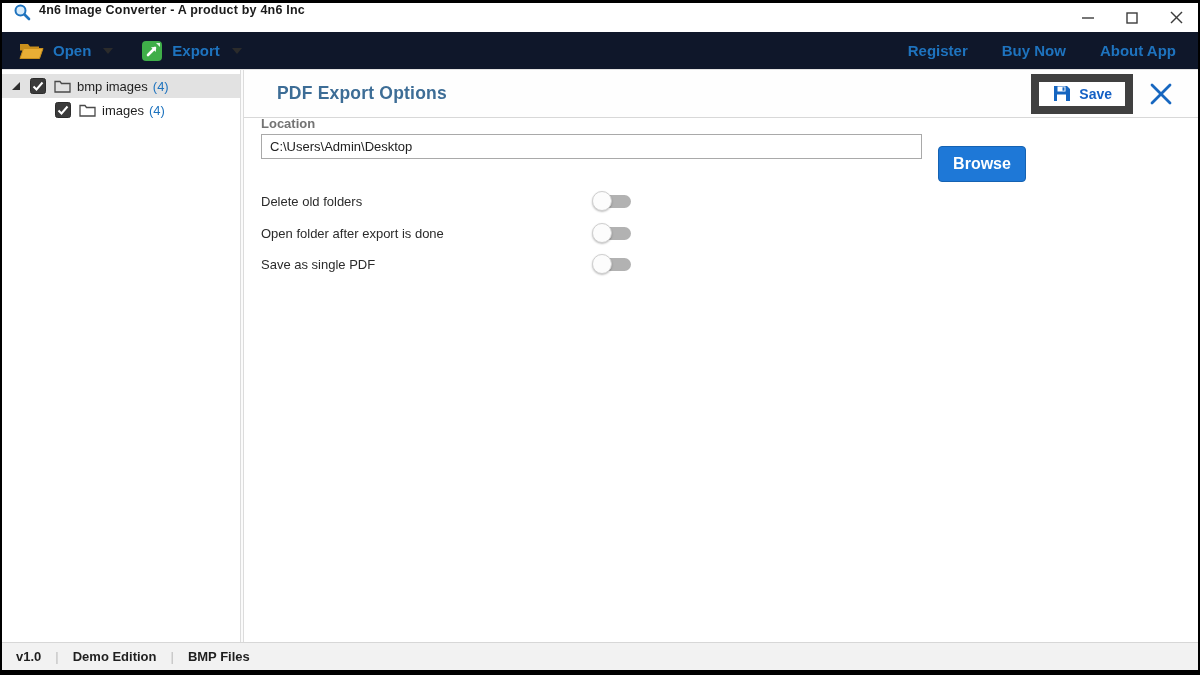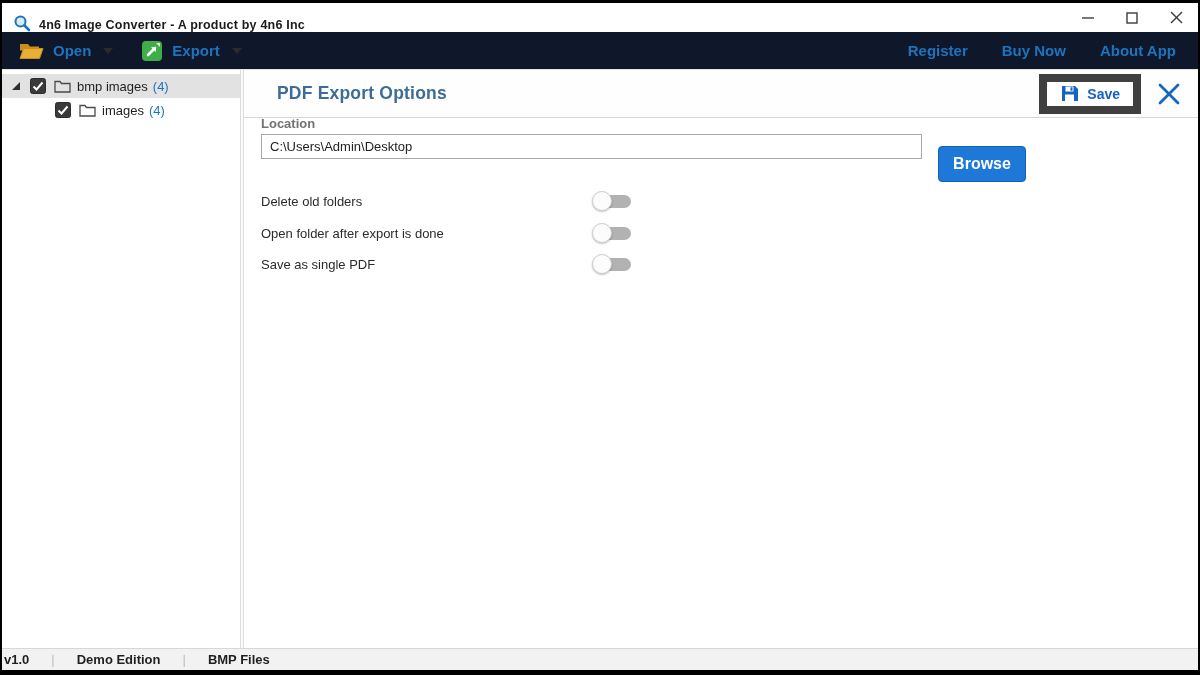--- a/index.html
+++ b/index.html
@@ -7,21 +7,21 @@
   body {
     width:1200px; height:675px; position:relative; overflow:hidden;
     background:#000;
     font-family:"Liberation Sans", sans-serif;
   }
   .window {
     position:absolute; left:2px; top:3px; width:1196px; height:667px;
     background:#fff; display:flex; flex-direction:column;
   }
   
-  .titlebar { height:29px; background:#fff; display:flex; align-items:flex-end; flex:none; }
+  .titlebar { height:29px; background:#fff; display:flex; align-items:flex-start; flex:none; }
   .app-icon { width:18px; height:18px; margin-left:11px; flex:none; }
   .title-text { margin-left:8px; font-size:12.5px; font-weight:600; color:#1b1b1b; letter-spacing:.2px; }
   .win-controls { margin-left:auto; display:flex; height:100%; }
   .winbtn { width:44px; height:100%; display:flex; align-items:center; justify-content:center; cursor:default; }
   
   .toolbar { height:38px; border-bottom:1px solid #e3e3e3; display:flex; align-items:center; flex:none; background:#0f172a; }
   .tbtn { display:flex; align-items:center; gap:9px; margin-left:17px; cursor:pointer; }
   .tbtn + .tbtn { margin-left:28px; }
   .tbtn-label { font-size:15px; font-weight:bold; color:#1e73be; }
   .dd-caret { width:0; height:0; border-left:5px solid transparent; border-right:5px solid transparent; border-top:6px solid #2b2b2b; margin-left:3px; }
@@ -37,21 +37,21 @@
   .tree-row.child { padding-left:53px; }
   .cb { width:16px; height:16px; flex:none; }
   .folder-ico { margin-left:8px; flex:none; }
   .tree-label { margin-left:6px; }
   .tree-count { margin-left:5px; color:#1e73be; }
   .splitter { width:4px; flex:none; background:#fbfbfb; border-left:1px solid #dcdcdc; border-right:1px solid #dcdcdc; cursor:col-resize; }
   .main { flex:1; position:relative; background:#fff; }
   
   .panel-header {
     height:48px; border-bottom:1px solid #d8d8d8; background:#fefefe;
-    display:flex; align-items:center; padding-left:33px; padding-right:16px;
+    display:flex; align-items:center; padding-left:33px; padding-right:24px;
   }
   .panel-title { font-size:17.5px; font-weight:600; color:#3d6d96; letter-spacing:.2px; }
   .save-btn {
     margin-left:auto; height:40px; border:8px solid #404040; background:#fff;
     display:flex; align-items:center; gap:8px; padding:0 13px; cursor:pointer;
   }
   .save-label { font-size:14px; font-weight:bold; color:#1460c4; }
   .panel-close { margin-left:15px; width:26px; height:26px; display:flex; align-items:center; justify-content:center; cursor:pointer; }
   
   .form-label { position:absolute; left:17px; top:46px; font-size:13px; color:#737373;font-weight:bold; }
@@ -73,22 +73,22 @@
     position:absolute; left:7px; top:4px; width:32px; height:13px;
     background:#b2b2b2; border-radius:7px;
   }
   .toggle .knob {
     position:absolute; left:0; top:0; width:20px; height:20px; border-radius:50%;
     background:#fcfcfc; border:1px solid #cfcfcf; box-shadow:0 1px 2px rgba(0,0,0,.25);
   }
   .row1 { top:119px; } .row2 { top:151px; } .row3 { top:182px; }
   
   .statusbar {
-    height:22px; flex:none; background:#f2f2f2; border-top:1px solid #d7d7d7;
-    display:flex; align-items:center; padding-left:2px; gap:22px;
+    height:28px; flex:none; background:#f2f2f2; border-top:1px solid #d7d7d7;
+    display:flex; align-items:center; padding-left:14px; gap:14px;
     font-size:13px; font-weight:bold; color:#1f1f1f;
   }
   .status-sep { color:#bcbcbc; font-weight:normal; }
 </style>
 </head>
 <body>
 
 <div class="window">
 
   <div class="titlebar">

